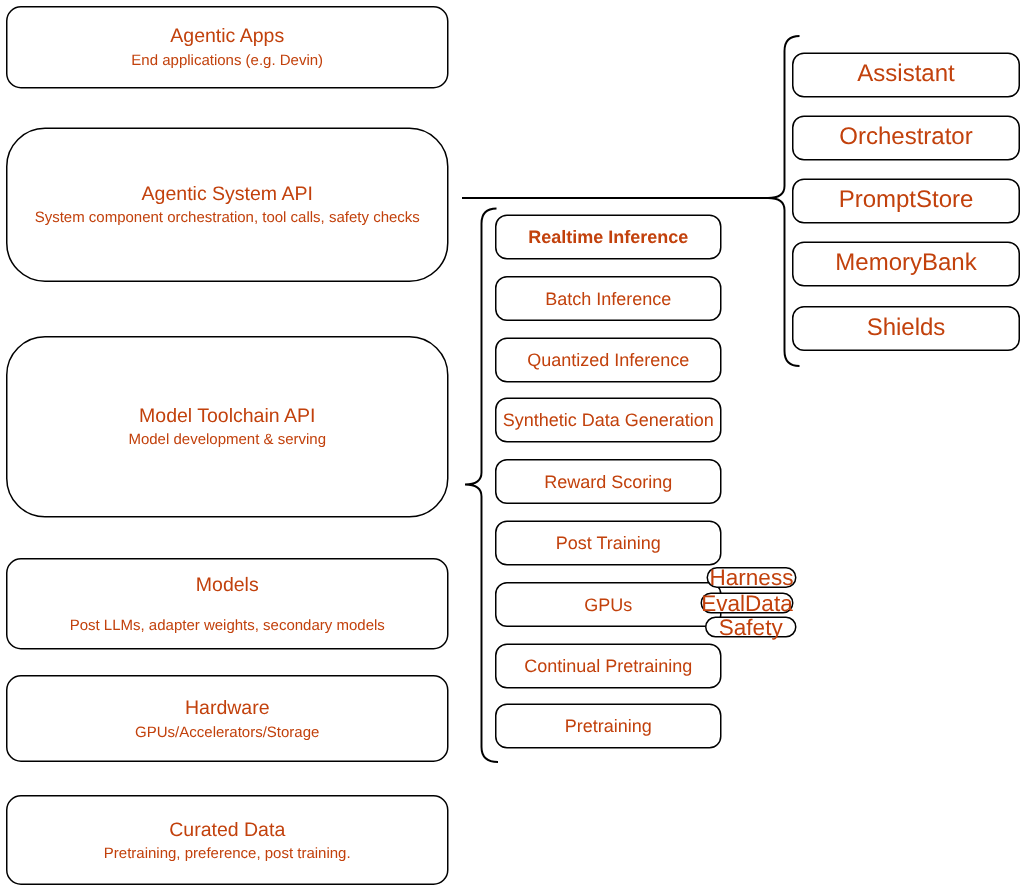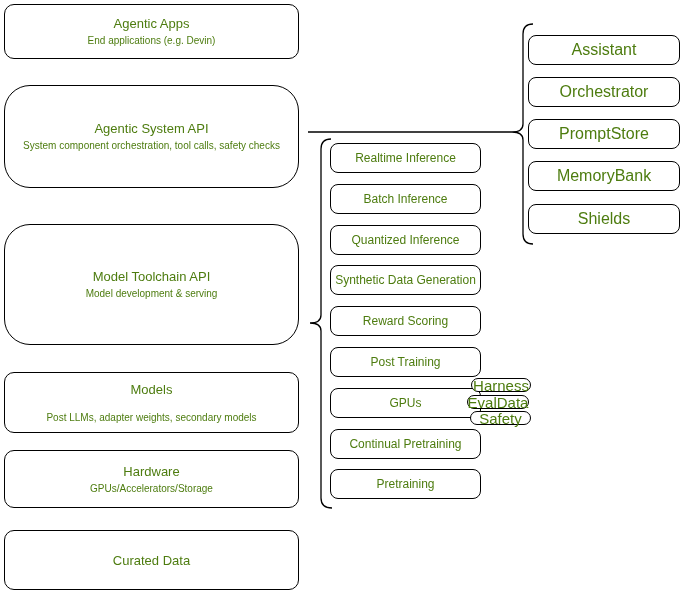--- a/index.html
+++ b/index.html
@@ -1,18 +1,18 @@
 <!DOCTYPE html>
 <html><head>
 <meta charset="utf-8">
 <style>
   html,body{margin:0;padding:0;background:#fff;}
   .canvas{
     position:relative;width:682px;height:591px;background:#ffffff;
-    font-family:"Liberation Sans",sans-serif;color:#4d7c0f;overflow:hidden;
+    font-family:"Liberation Sans",sans-serif;color:#c2410c;overflow:hidden;
   }
   .connectors{position:absolute;left:0;top:0;width:682px;height:591px;z-index:0;}
   .connectors path{fill:none;stroke:#000;stroke-width:1.3;}
 
   .lbox{
     position:absolute;left:4px;width:295px;box-sizing:border-box;
     border:1.3px solid #000;background:#fff;z-index:1;
     display:flex;flex-direction:column;align-items:center;justify-content:center;
     text-align:center;
   }
@@ -64,23 +64,24 @@
   <div class="lbox" style="top:372px;height:61px;border-radius:10px;gap:11px;">
     <div class="ltitle">Models</div>
     <div class="lsub">Post LLMs, adapter weights, secondary models</div>
   </div>
   <div class="lbox" style="top:450px;height:58px;border-radius:10px;">
     <div class="ltitle">Hardware</div>
     <div class="lsub">GPUs/Accelerators/Storage</div>
   </div>
   <div class="lbox" style="top:530px;height:60px;border-radius:10px;">
     <div class="ltitle">Curated Data</div>
+    <div class="lsub">Pretraining, preference, post training.</div>
   </div>
 
-  <div class="mbox" style="top:143px;">
+  <div class="mbox" style="top:143px;font-weight:bold;">
     <span>Realtime Inference</span>
   </div>
   <div class="mbox" style="top:184px;">
     <span>Batch Inference</span>
   </div>
   <div class="mbox" style="top:225px;">
     <span>Quantized Inference</span>
   </div>
   <div class="mbox" style="top:265px;">
     <span>Synthetic Data Generation</span>

